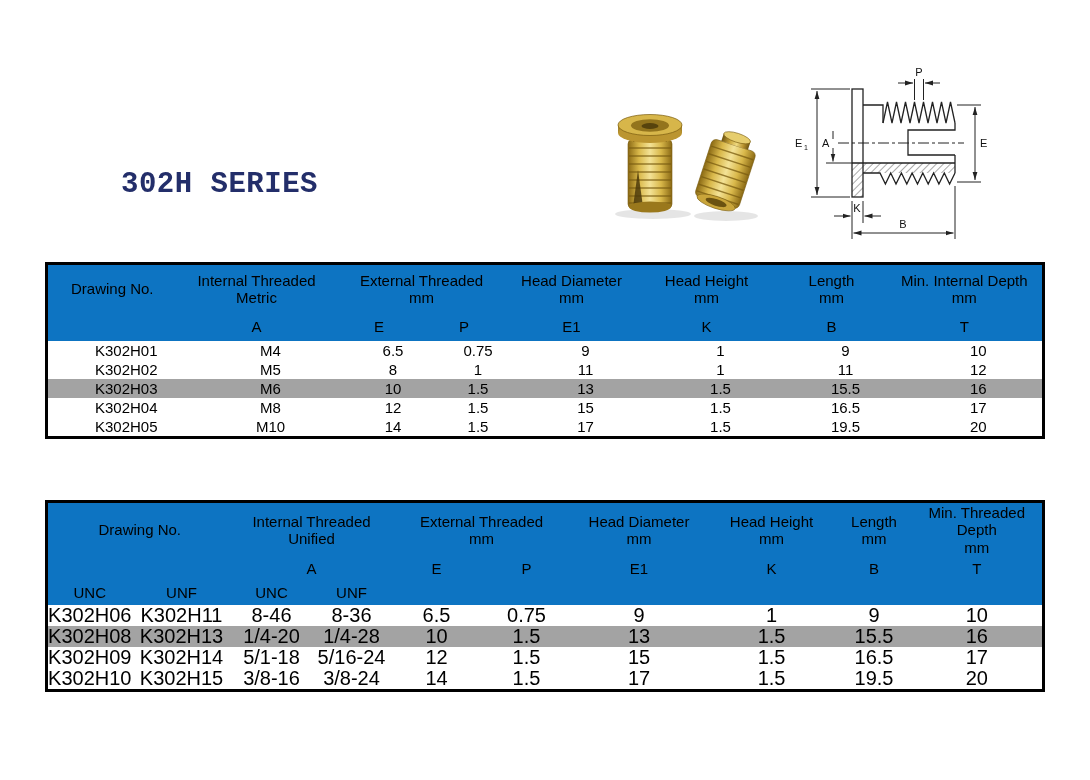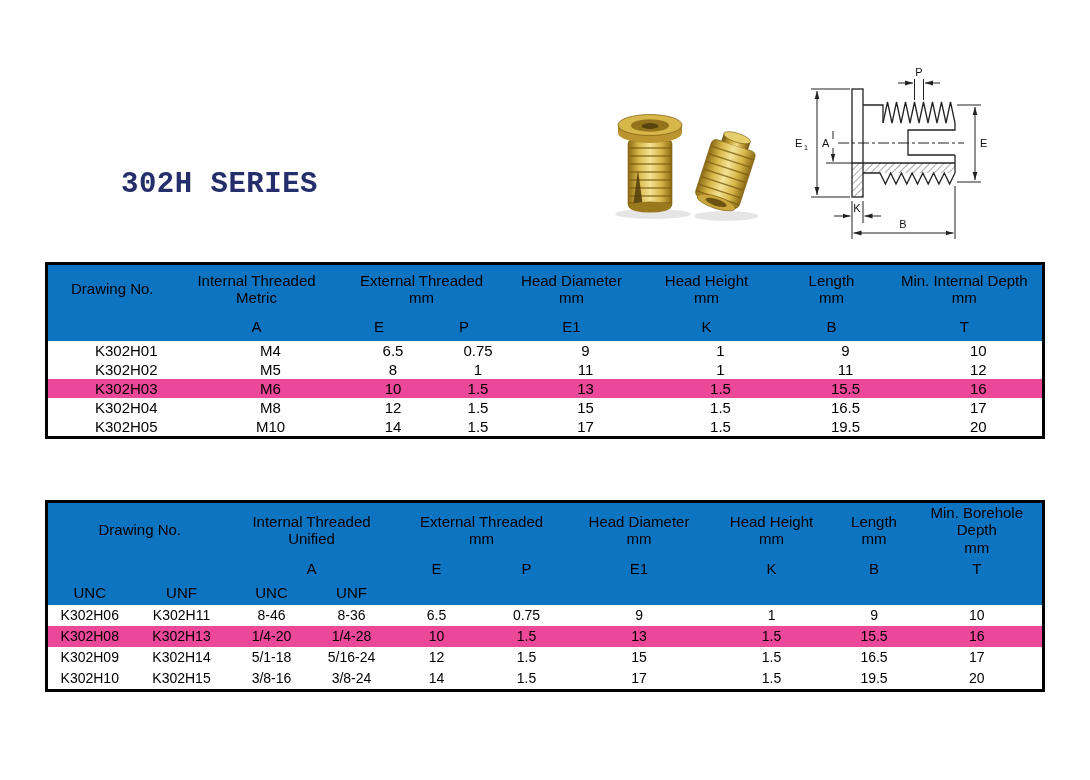--- a/index.html
+++ b/index.html
@@ -26,22 +26,22 @@
   }
   table.spec thead th{
     background:#0d74c2;color:#000;font-size:15px;line-height:1.15;white-space:pre-line;
   }
   #table1 tr.hmain th{height:48px;}
   #table1 tr.hsub th{height:28px;}
   #table2 tr.hmain th{height:54px;}
   #table2 tr.hsub th{height:24px;}
   #table2 tr.hunits th{height:24px;}
   #table1 tbody td{font-size:15px;height:19px;line-height:19px;padding-left:28px;}
-  #table2 tbody td{font-size:14px;height:21px;line-height:21px;}
-  tbody tr.hl td{background:#ec4899;}
+  #table2 tbody td{font-size:20px;height:21px;line-height:21px;}
+  tbody tr.hl td{background:#a3a3a3;}
   svg text{font-family:"Liberation Sans",sans-serif;fill:#111;}
 </style>
 </head>
 <body>
 
 <div class="page-title">302H SERIES</div>
 
 <div class="photo-wrap">
   <svg viewBox="0 0 185 115" width="185" height="115">
     <defs>
@@ -258,21 +258,21 @@
       <th colspan="2">Internal Threaded
 Unified</th>
       <th colspan="2">External Threaded
 mm</th>
       <th>Head Diameter
 mm</th>
       <th>Head Height
 mm</th>
       <th>Length
 mm</th>
-      <th>Min. Borehole
+      <th>Min. Threaded
 Depth
 mm</th>
     </tr>
     <tr class="hsub">
       <th colspan="2"></th>
       <th colspan="2">A</th>
       <th>E</th>
       <th>P</th>
       <th>E1</th>
       <th>K</th>

